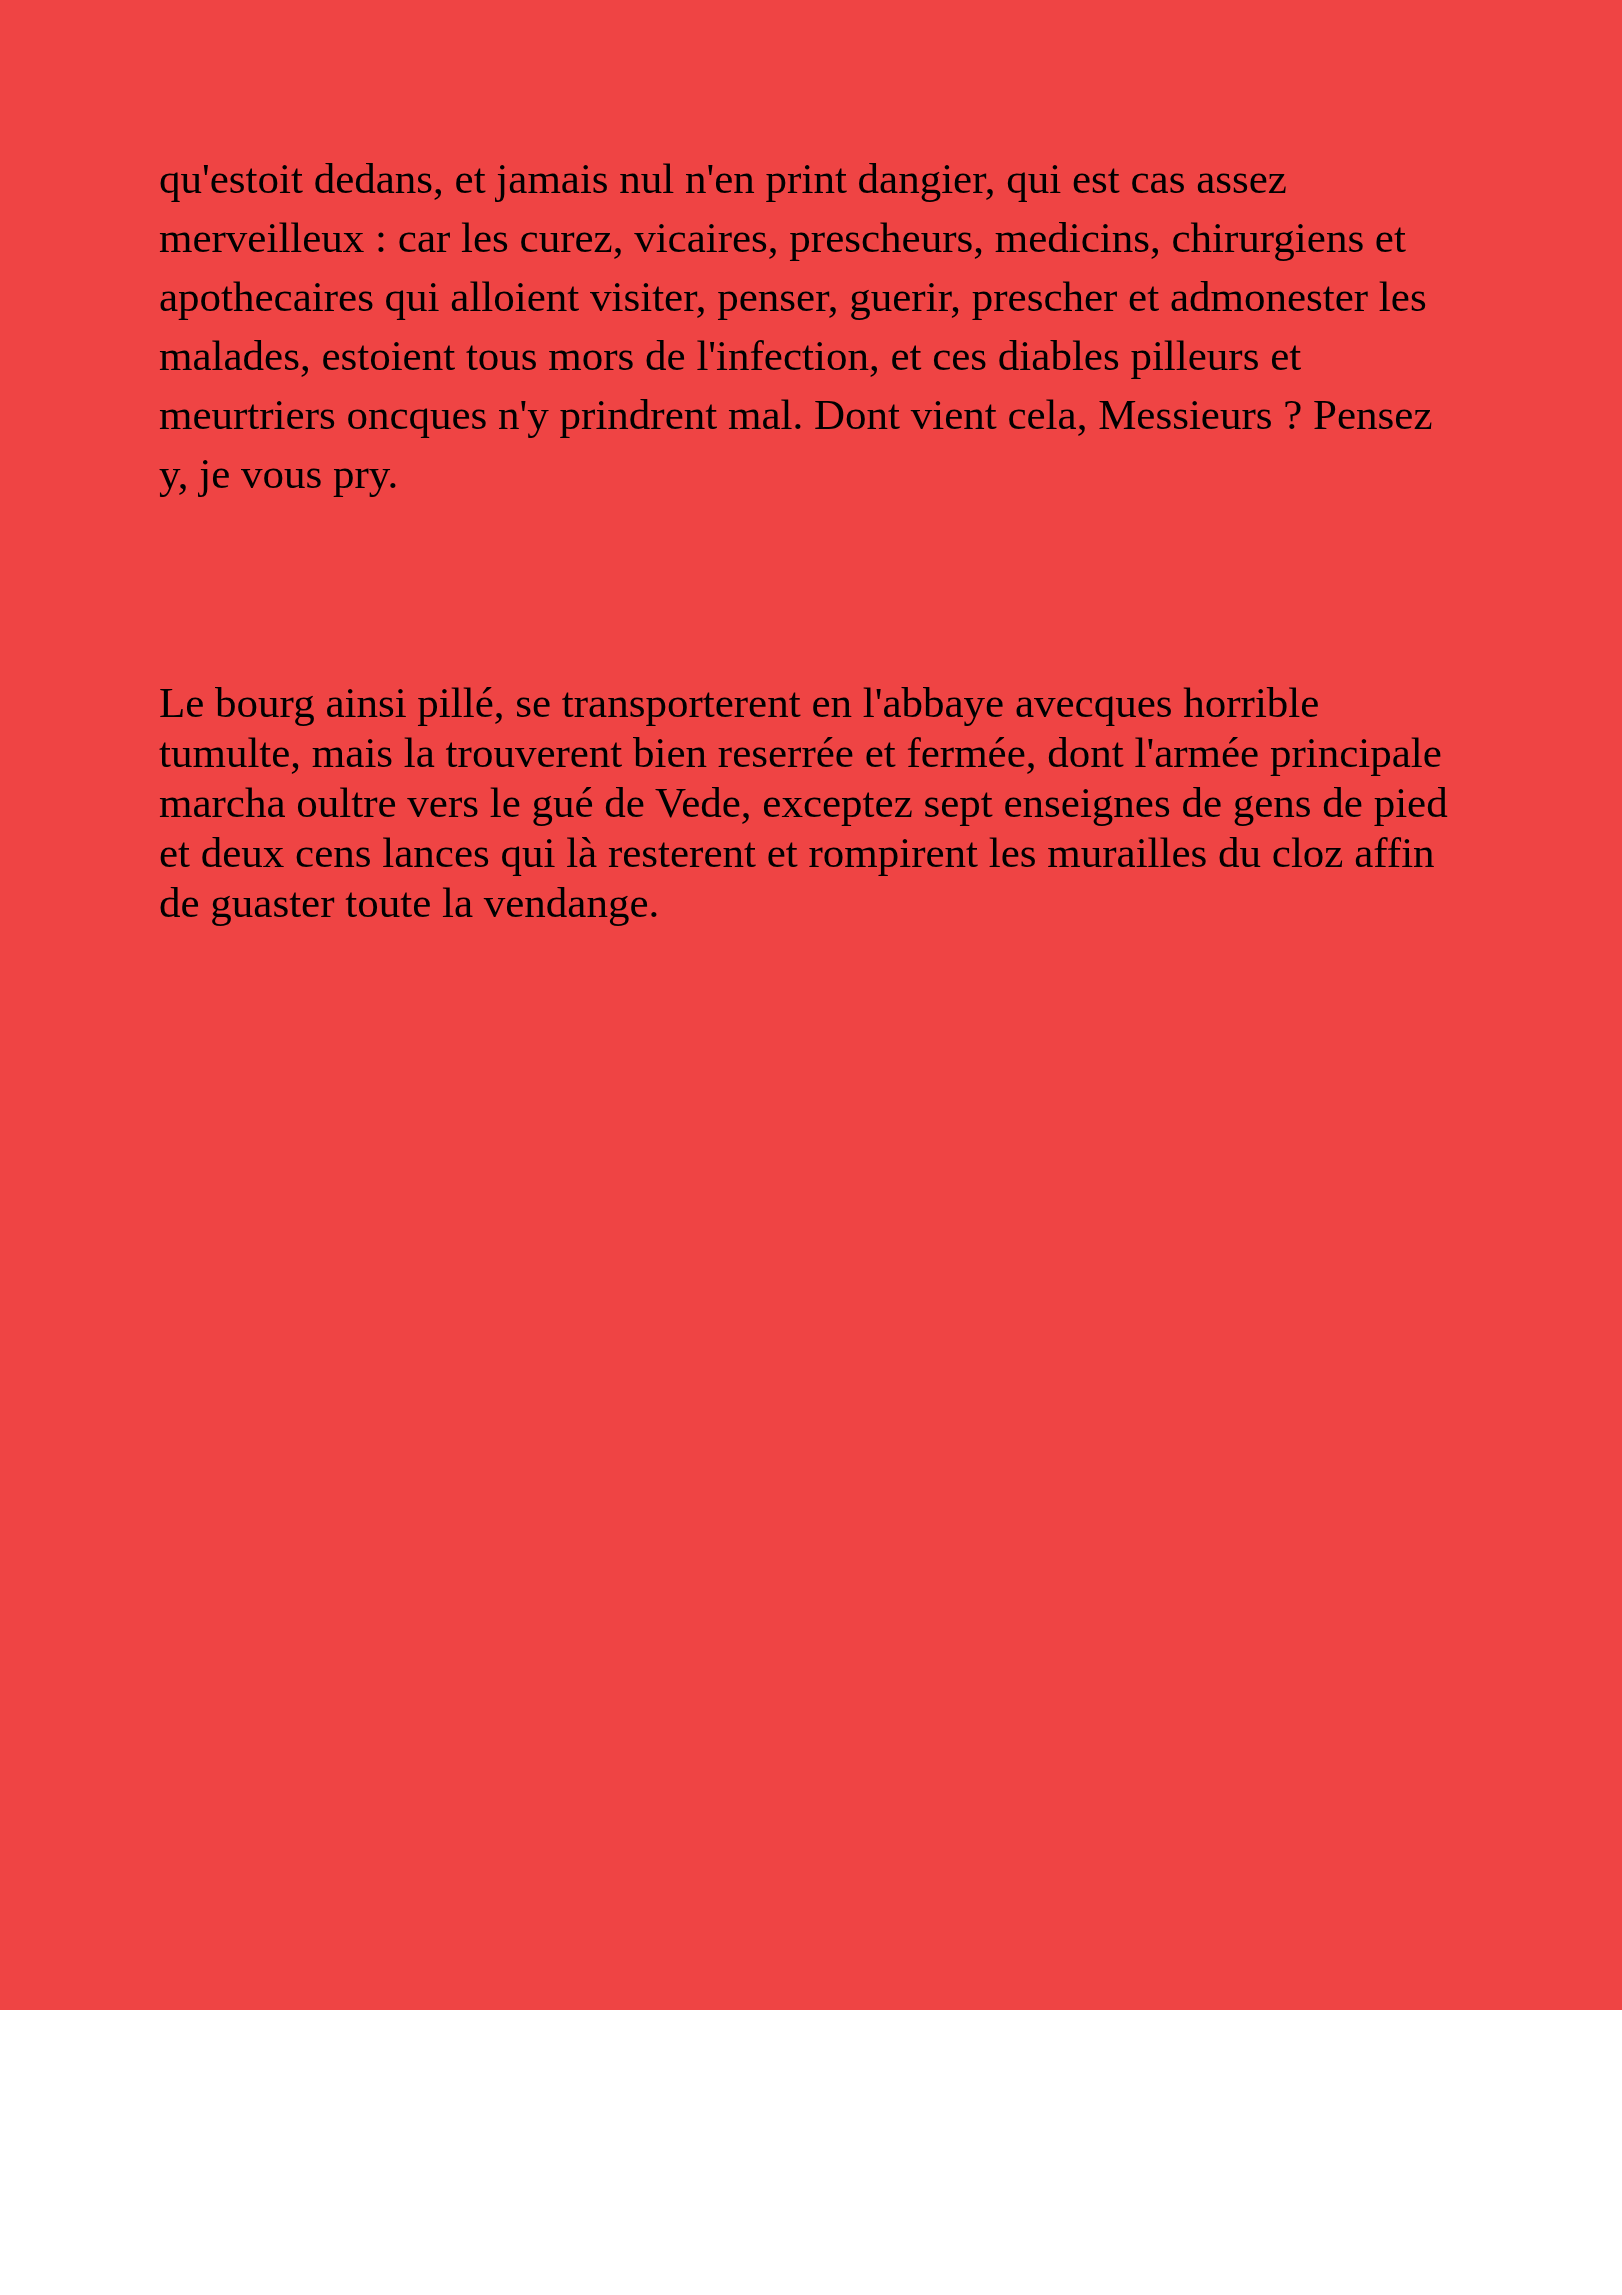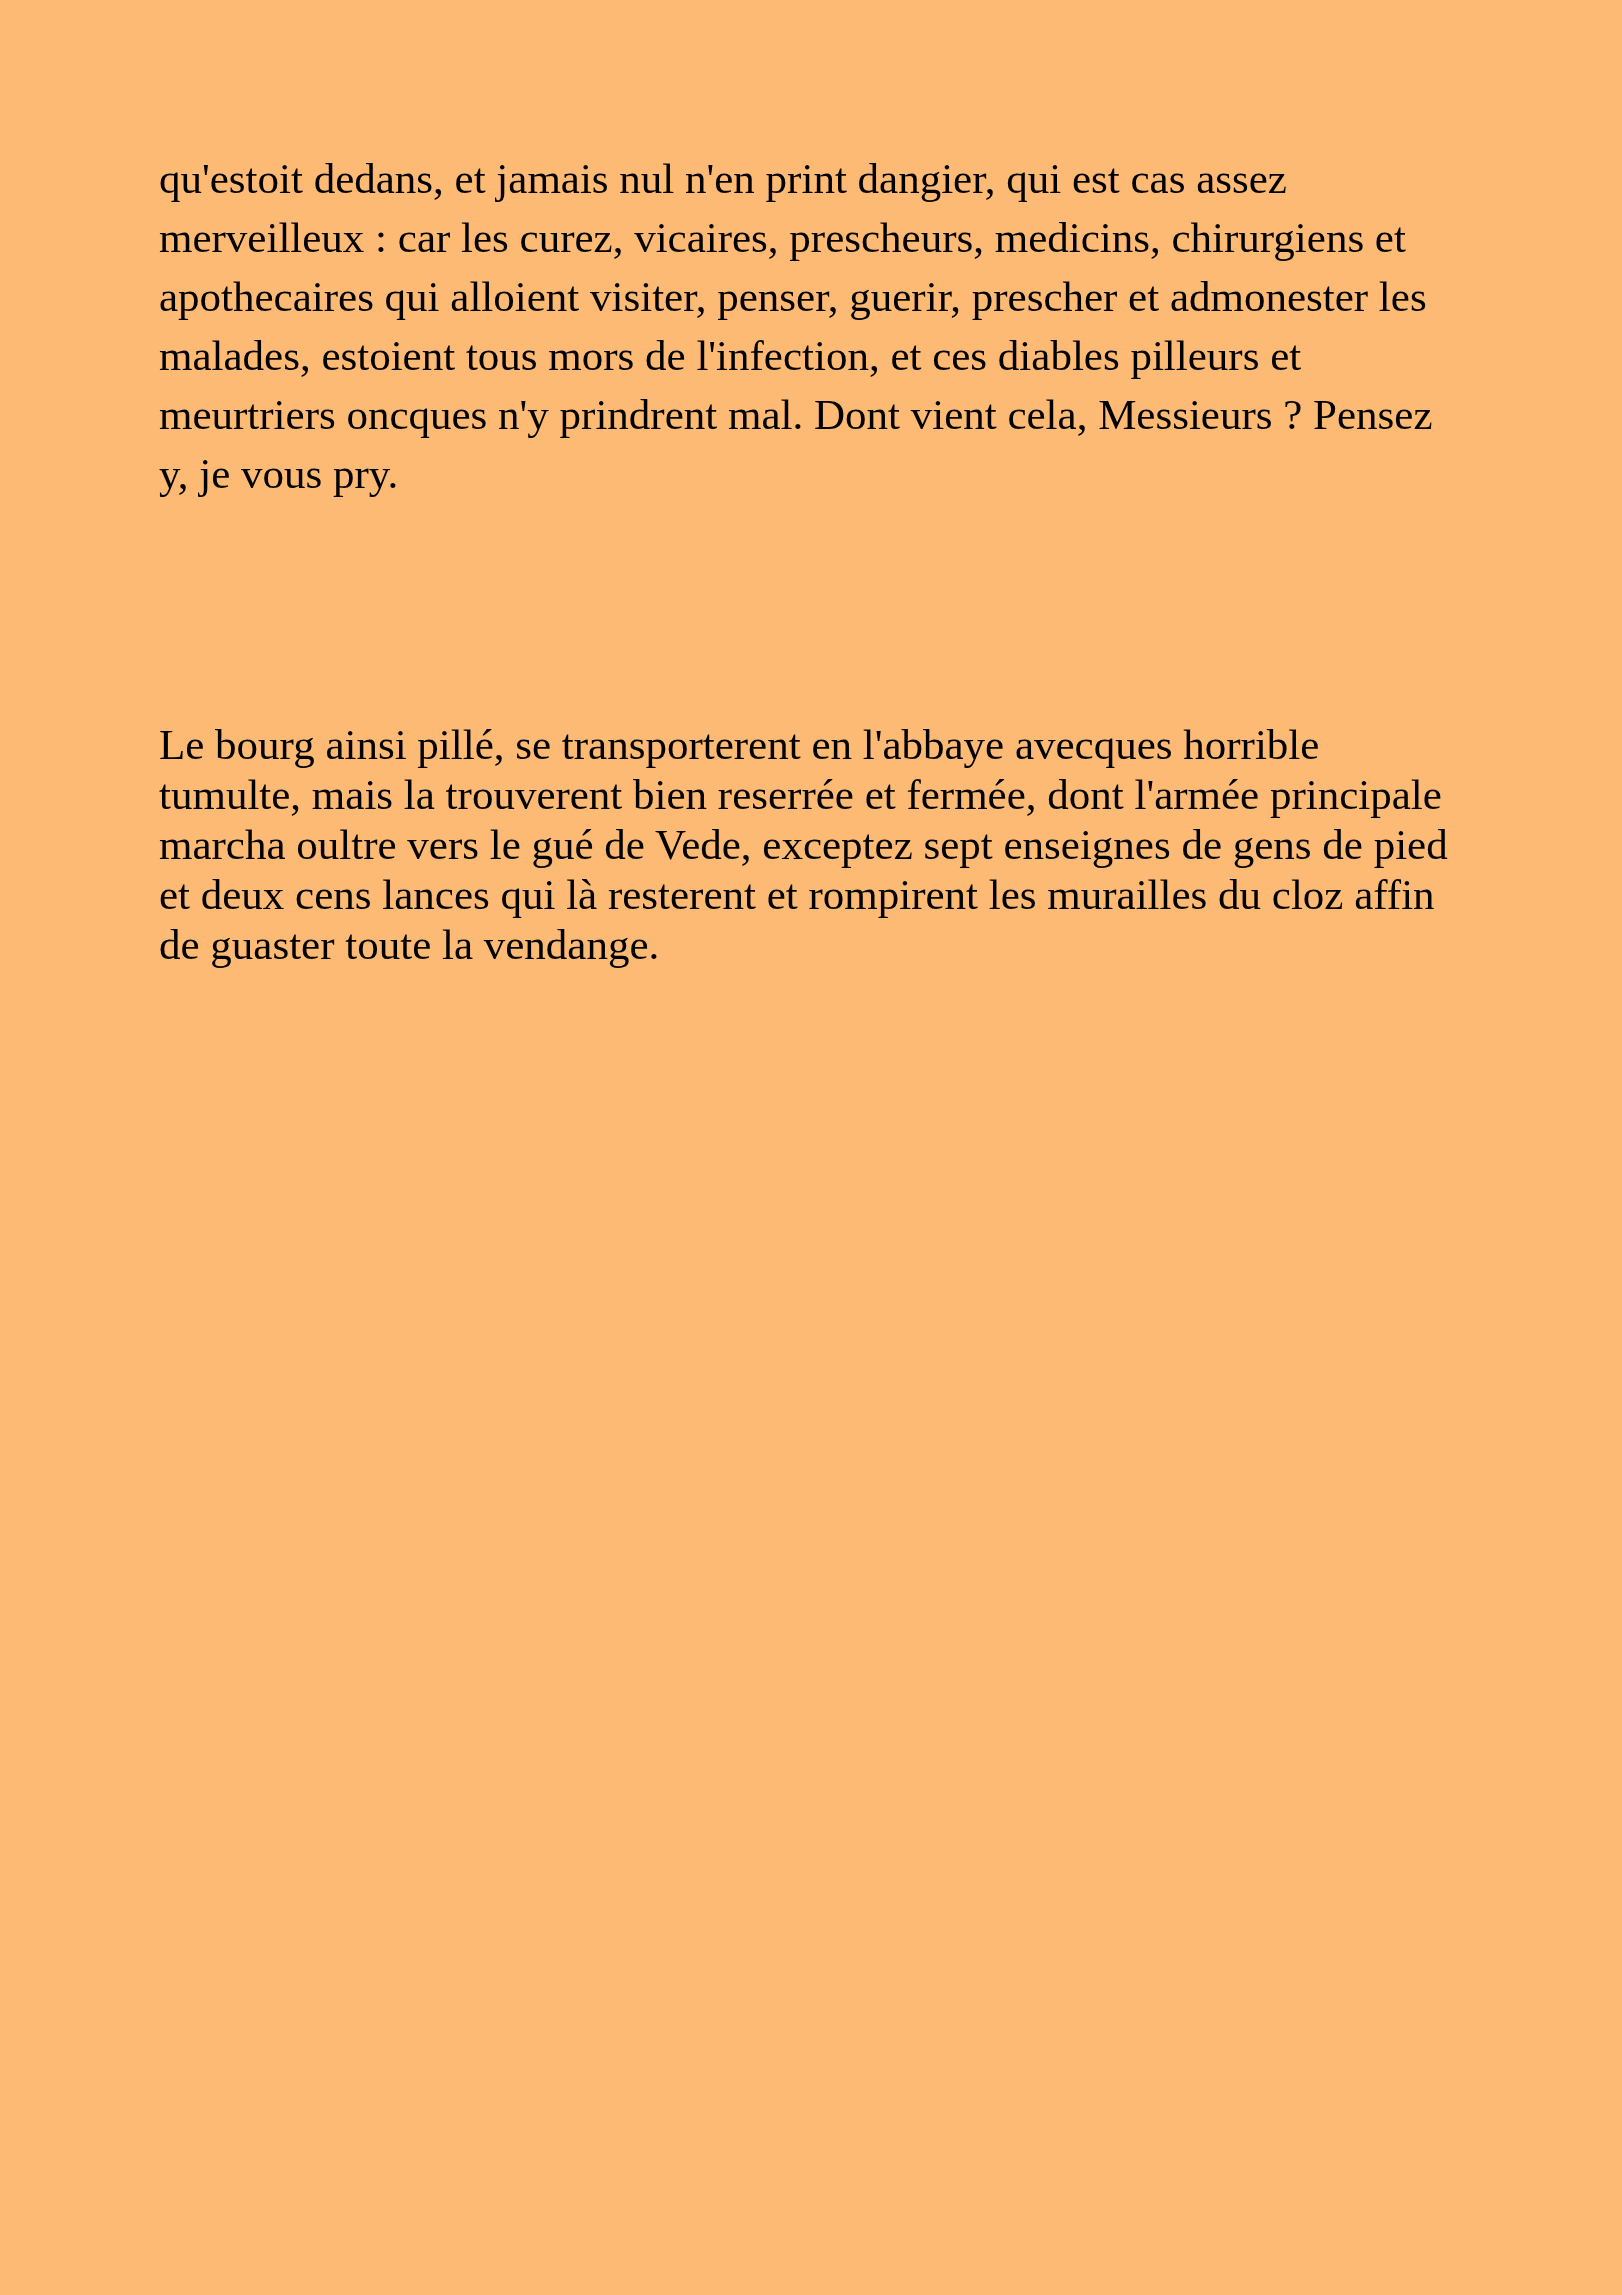--- a/index.html
+++ b/index.html
@@ -3,41 +3,41 @@
 <meta charset="utf-8">
 <style>
   html, body {
     margin: 0;
     padding: 0;
     background: #ffffff;
   }
   .page {
     position: relative;
     width: 1622px;
-    height: 2295px;
-    background: #fdba74;
+    height: 2010px;
+    background: #ef4444;
     color: #000000;
     font-family: "Liberation Serif", "DejaVu Serif", serif;
     overflow: hidden;
   }
   .para {
     position: absolute;
     left: 159px;
     width: 1361px;
     font-size: 43px;
     white-space: pre-line;
     text-align: left;
     color: #000000;
   }
   .para-1 {
     top: 149px;
     line-height: 59px;
   }
   .para-2 {
-    top: 720px;
+    top: 678px;
     line-height: 50px;
   }
 </style>
 </head>
 <body>
 
 <div class="page">
   <div class="para para-1">qu'estoit dedans, et jamais nul n'en print dangier, qui est cas assez
 merveilleux : car les curez, vicaires, prescheurs, medicins, chirurgiens et
 apothecaires qui alloient visiter, penser, guerir, prescher et admonester les

